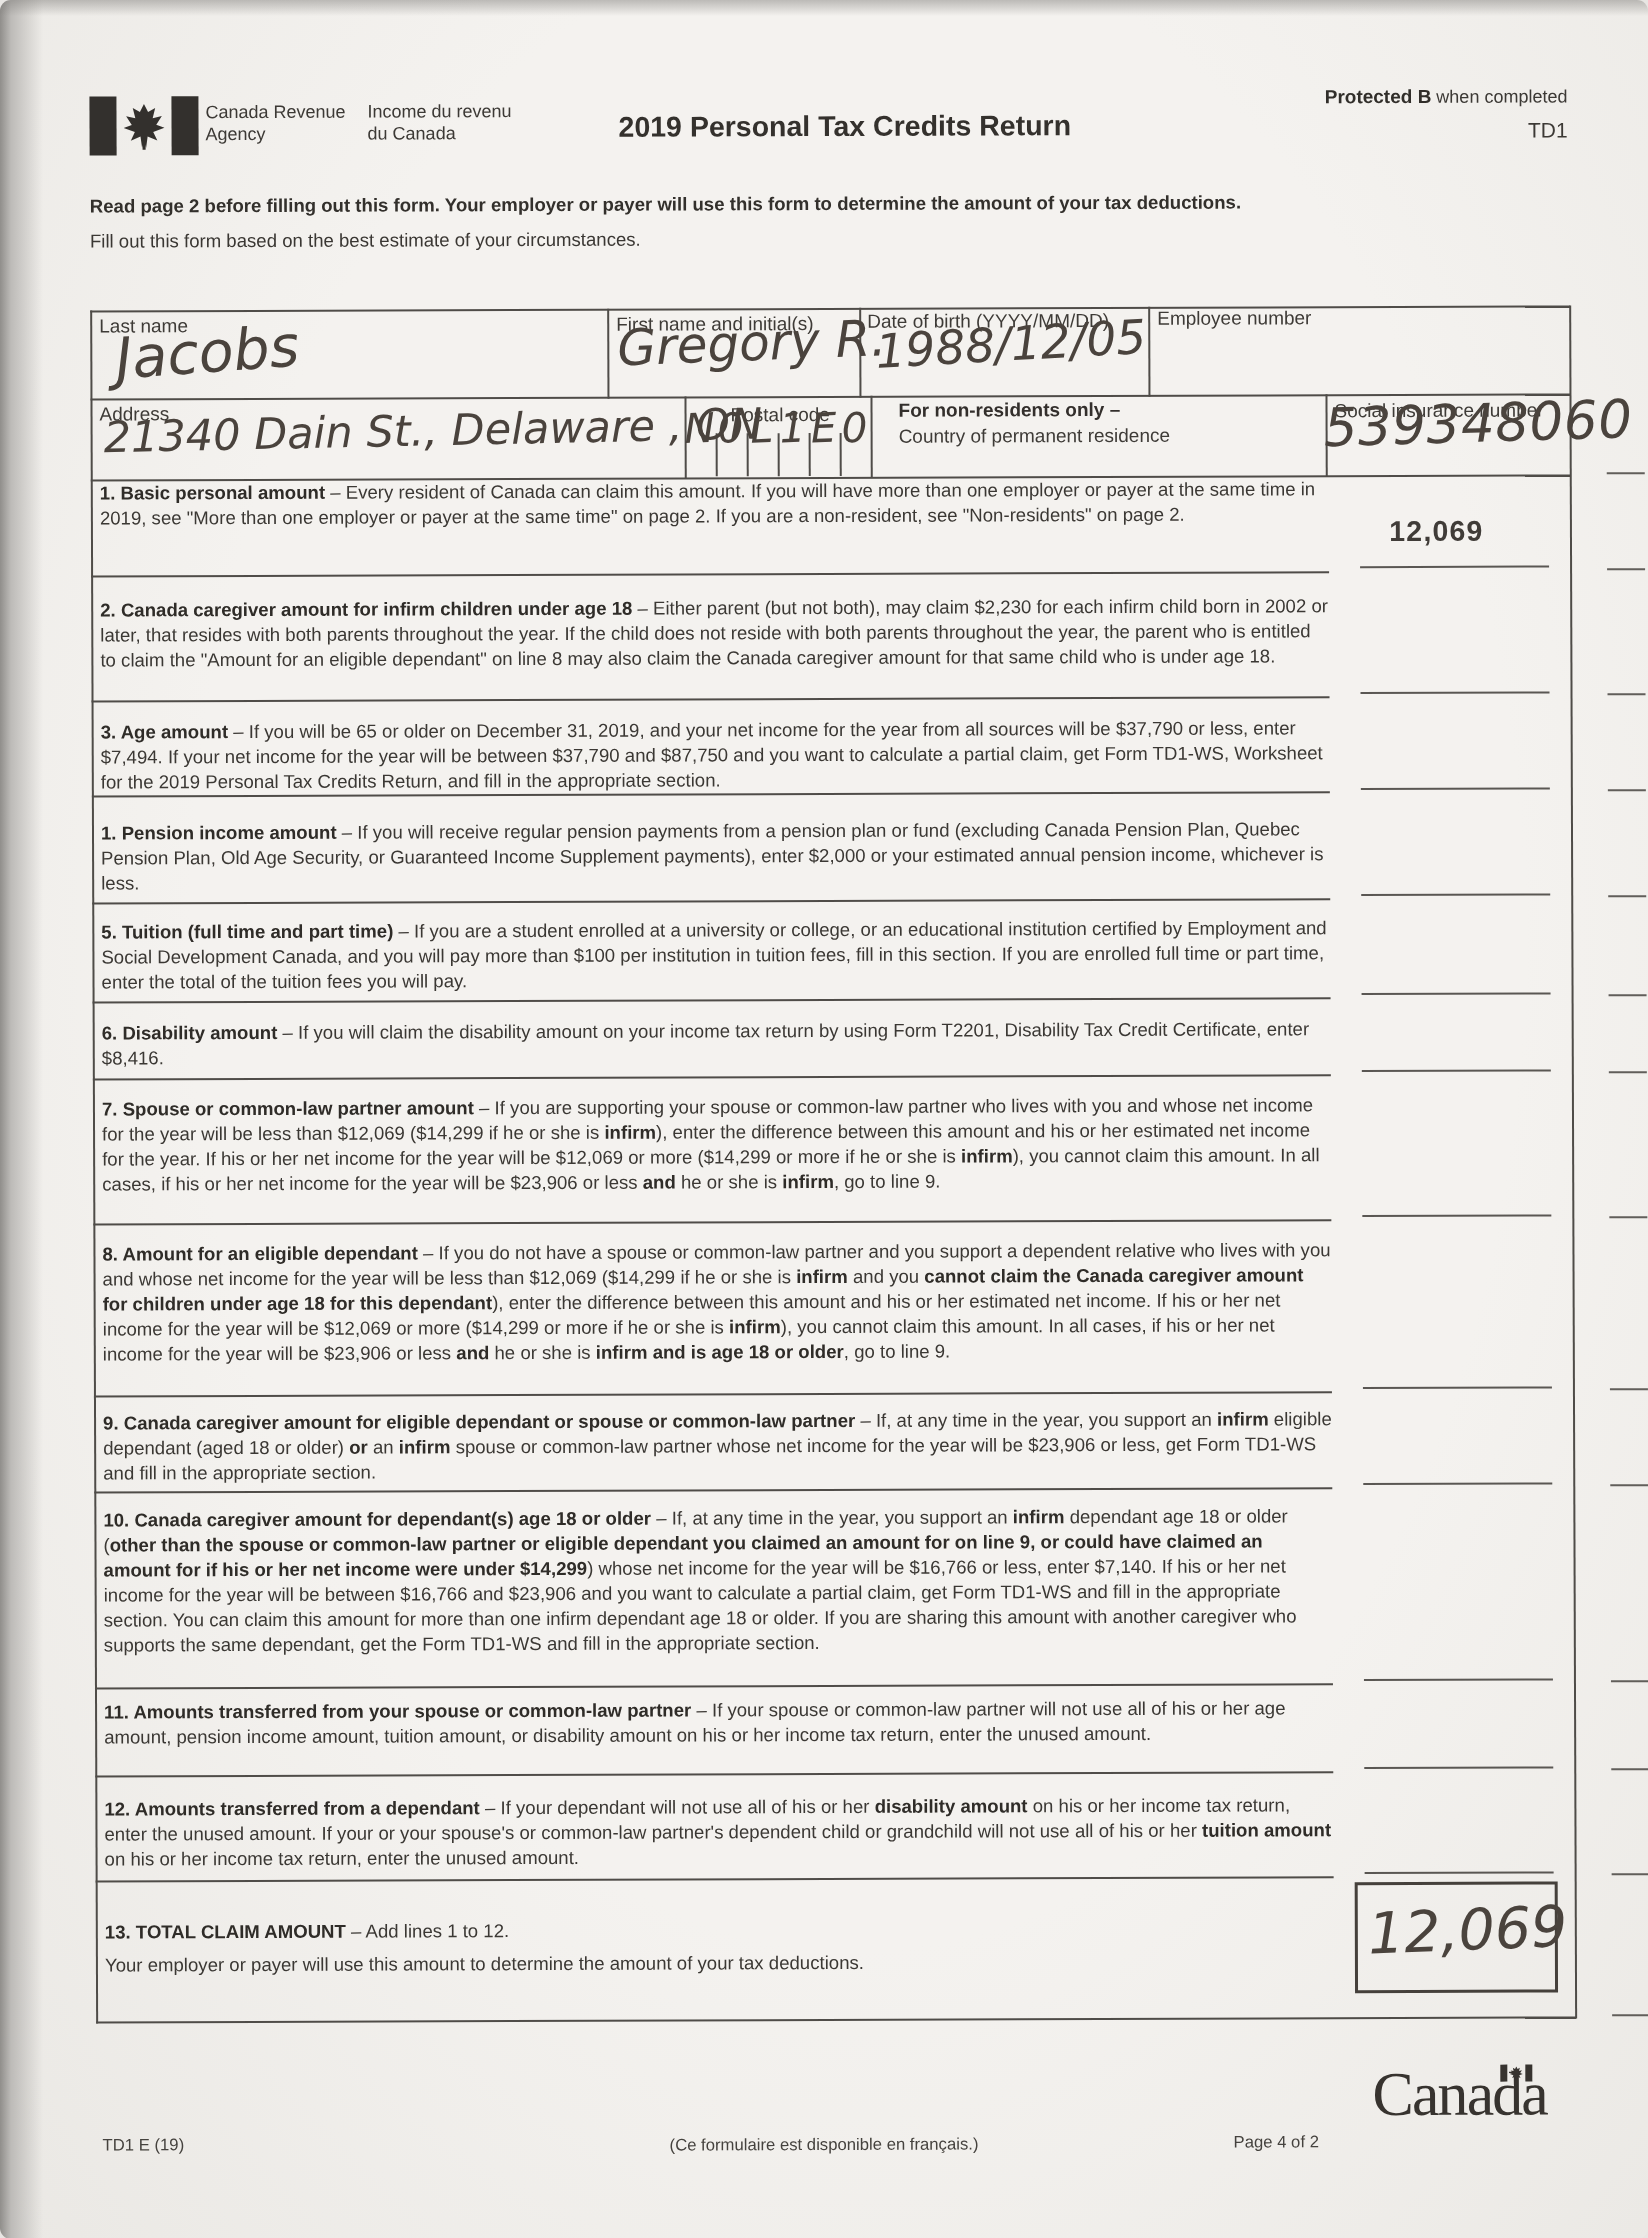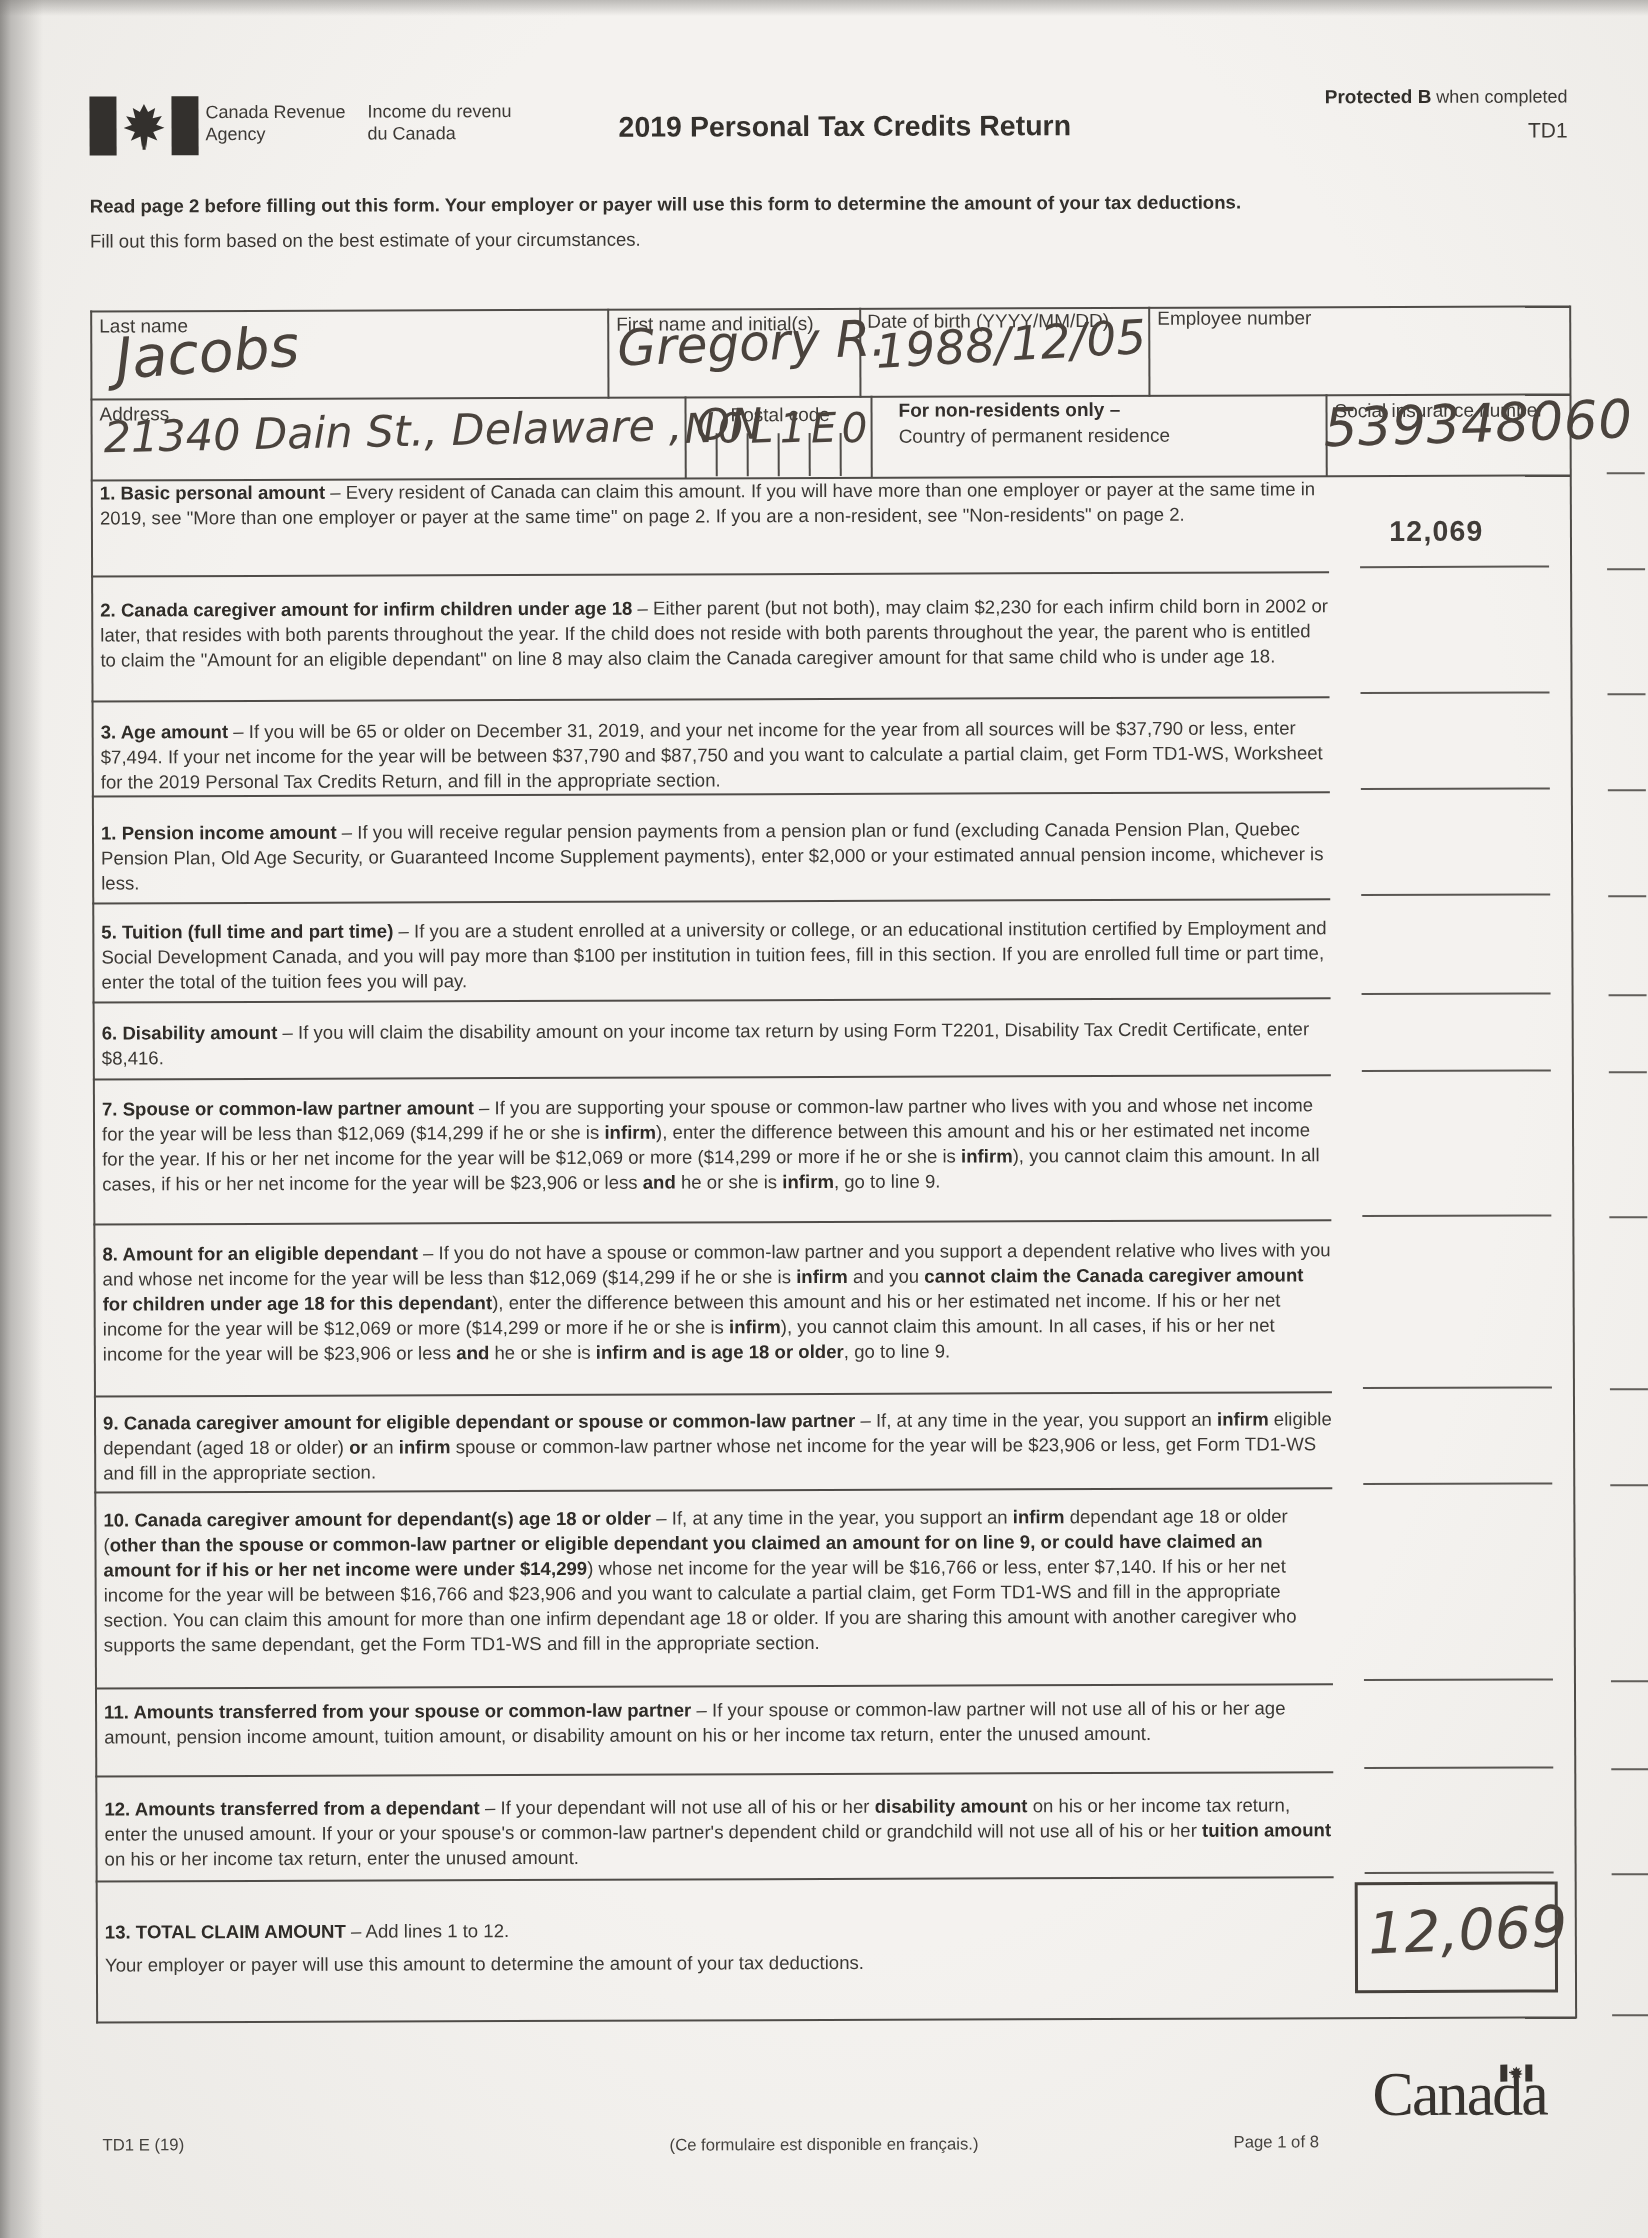--- a/index.html
+++ b/index.html
@@ -1,18 +1,18 @@
 <!DOCTYPE html>
 <html style="font-size:10px"><head>
 <meta charset="utf-8">
 <style>
   html,body{margin:0;padding:0;background:#e8e6e3;}
   .page{position:relative;width:1648px;height:2239px;overflow:hidden;
         background:radial-gradient(ellipse at 52% 42%, #f4f2ef 55%, #eae8e4 100%);
-        font-family:"Liberation Sans",sans-serif;color:#3a3733;}
+        font-family:"Liberation Sans",sans-serif;color:#3a3733;border-radius:11px;}
   .scan-edge{position:absolute;left:0;top:0;width:43px;height:100%;
         background:linear-gradient(90deg,#908e8b 0px,#bdbbb8 11px,rgba(230,228,225,0) 43px);}
   .scan-top{position:absolute;left:0;top:0;width:100%;height:16px;
         background:linear-gradient(180deg,rgba(120,118,115,.45),rgba(120,118,115,0));}
   #form{position:absolute;left:0;top:0;width:100%;height:100%;transform:rotate(-0.2deg);}
 
   
   .flag{position:absolute;left:93px;top:94px;width:109px;height:59px;}
   .flag .bar{position:absolute;top:0;width:27px;height:59px;background:#33302d;}
   .flag .bar.r{right:0;}
@@ -194,21 +194,21 @@
     <div class="dash" style="top:1683px;"></div>
     <div class="dash" style="top:1771px;"></div>
     <div class="dash" style="top:1876px;"></div>
     <div class="dash" style="top:2017px;"></div>
 
     <div id="totalbox"></div>
     <div class="hw" id="hw-total">12,069</div>
 
     <div class="ft" style="left:99px;top:2133px;">TD1 E (19)</div>
     <div class="ft" style="left:666px;top:2135px;">(Ce formulaire est disponible en français.)</div>
-    <div class="ft" style="left:1230px;top:2134px;">Page 1 of 8</div>
+    <div class="ft" style="left:1230px;top:2134px;">Page 4 of 2</div>
     <div class="wordmark">Canada</div>
     <div class="wm-flag">
       <span class="bar"></span>
       <span class="bar r"></span>
       <svg viewBox="0 0 100 100">
           <path d="M50 6 L58 22 L72 14 L67 34 L85 30 L74 47 L90 53 L68 61 L76 78 L57 70 L54 92 L50 80 L46 92 L43 70 L24 78 L32 61 L10 53 L26 47 L15 30 L33 34 L28 14 L42 22 Z"></path>
           <rect x="47" y="74" width="6" height="22"></rect>
         </svg>
     </div>
 

